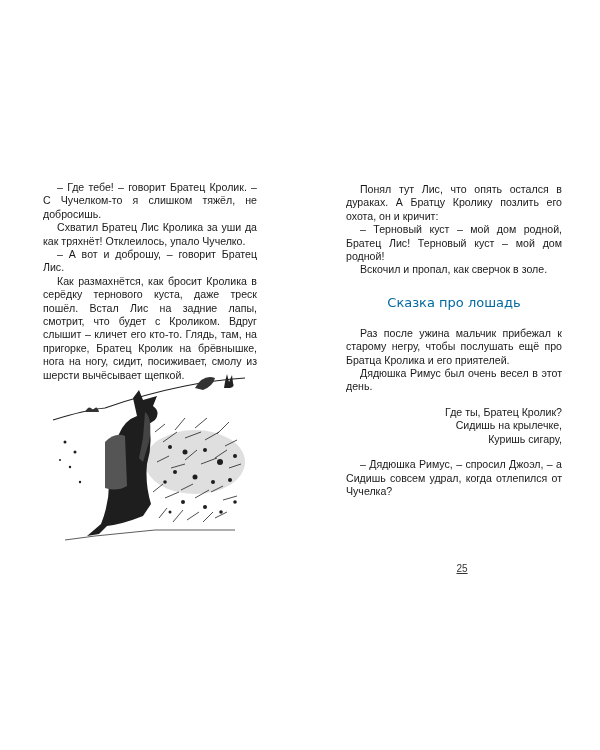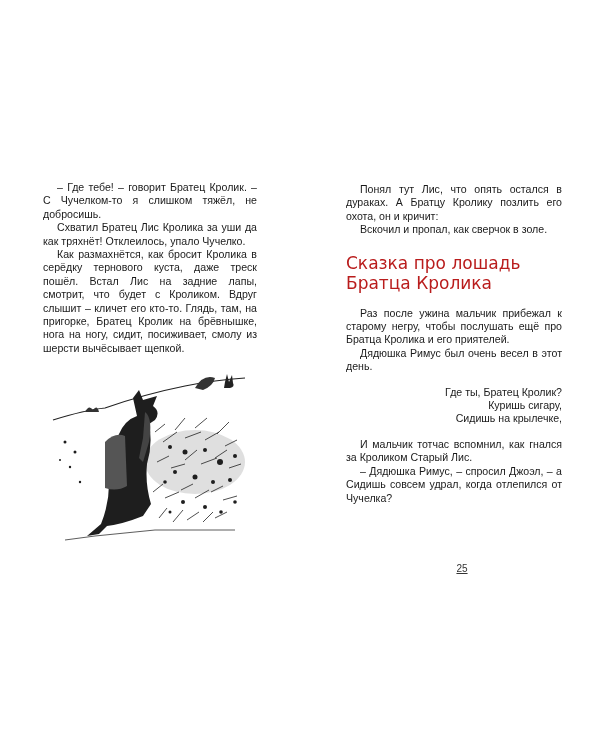--- a/index.html
+++ b/index.html
@@ -5,34 +5,35 @@
     html, body { margin: 0; padding: 0; background: #ffffff; }
     body { width: 600px; height: 750px; position: relative; overflow: hidden;
       font-family: "Liberation Sans", sans-serif; color: #1a1a1a; }
     .page { position: absolute; top: 0; height: 750px; }
     .left-page { left: 0; width: 300px; }
     .right-page { left: 312px; width: 300px; }
     .col { position: absolute; font-size: 10.6px; line-height: 13.4px; text-align: justify; }
     .left-col { left: 43px; top: 181px; width: 214px; }
     .right-col { left: 34px; top: 183px; width: 216px; }
     .para { margin: 0; text-indent: 14px; }
-    .title { font-size: 17px; line-height: 20px; margin: 16px 0 14px 0;
-      font-family: "DejaVu Sans", sans-serif; font-weight: normal; color: #b91c1c; }
+    .title { text-align: center; font-size: 13px; line-height: 20px; margin: 16px 0 14px 0;
+      font-family: "DejaVu Sans", sans-serif; font-weight: normal; color: #0369a1; }
     .poem { margin: 12px 0 12px 0; padding-left: 52px; text-align: right; }
     .poem div { line-height: 13.4px; }
     .illustration { position: absolute; left: 45px; top: 372px; width: 215px; height: 178px; }
     .page-number { position: absolute; left: 0; width: 300px; text-align: center; top: 563px; font-size: 10px; color: #333; text-decoration: underline; }
   </style>
 </head>
 <body>
 
 <div class="page left-page">
   <div class="col left-col">
     <p class="para">– Где тебе! – говорит Братец Кролик. – С Чучелком-то я слишком тяжёл, не добросишь.</p>
     <p class="para">Схватил Братец Лис Кролика за уши да как тряхнёт! Отклеилось, упало Чучелко.</p>
+    <p class="para">– А вот и доброшу, – говорит Братец Лис.</p>
     <p class="para">Как размахнётся, как бросит Кролика в серёдку тернового куста, даже треск пошёл. Встал Лис на задние лапы, смотрит, что будет с Кроликом. Вдруг слышит – кличет его кто-то. Глядь, там, на пригорке, Братец Кролик на брёвнышке, нога на ногу, сидит, посиживает, смолу из шерсти вычёсывает щепкой.</p>
   </div>
 
   <div class="illustration">
     <svg width="215" height="178" viewBox="0 0 215 178">
 
       <path d="M8 48 Q40 38 60 36 Q100 22 140 14 Q170 8 200 6" stroke="#222" stroke-width="1.2" fill="none"></path>
 
       <path d="M180 10 l2 -8 l2 8 l3 -7 l1 8 q2 4 -3 5 l-6 0 z" fill="#222"></path>
       <path d="M150 16 q8 -14 20 -10 q-2 8 -12 12 z" fill="#333"></path>
@@ -75,34 +76,33 @@
           <circle cx="15" cy="88" r="1"></circle>
       </g>
       <path d="M20 168 l30 -4 l60 -6 l80 0" stroke="#333" stroke-width="0.8" fill="none"></path>
     </svg>
   </div>
 </div>
 
 <div class="page right-page">
   <div class="col right-col">
     <p class="para">Понял тут Лис, что опять остался в дураках. А Братцу Кролику позлить его охота, он и кричит:</p>
+    <p class="para">– Терновый куст – мой дом родной, Братец Лис! Терновый куст – мой дом родной!</p>
     <p class="para">Вскочил и пропал, как сверчок в золе.</p>
 
     <div class="title">
       <div>Сказка про лошадь</div>
-      <div>Братца Кролика</div>
     </div>
 
     <p class="para">Раз после ужина мальчик прибежал к старому негру, чтобы послушать ещё про Братца Кролика и его приятелей.</p>
     <p class="para">Дядюшка Римус был очень весел в этот день.</p>
 
     <div class="poem">
       <div>Где ты, Братец Кролик?</div>
+      <div>Сидишь на крылечке,</div>
       <div>Куришь сигару,</div>
-      <div>Сидишь на крылечке,</div>
     </div>
 
-    <p class="para">И мальчик тотчас вспомнил, как гнался за Кроликом Старый Лис.</p>
     <p class="para">– Дядюшка Римус, – спросил Джоэл, – а Сидишь совсем удрал, когда отлепился от Чучелка?</p>
   </div>
 
   <div class="page-number">25</div>
 </div>
 
 </body></html>

